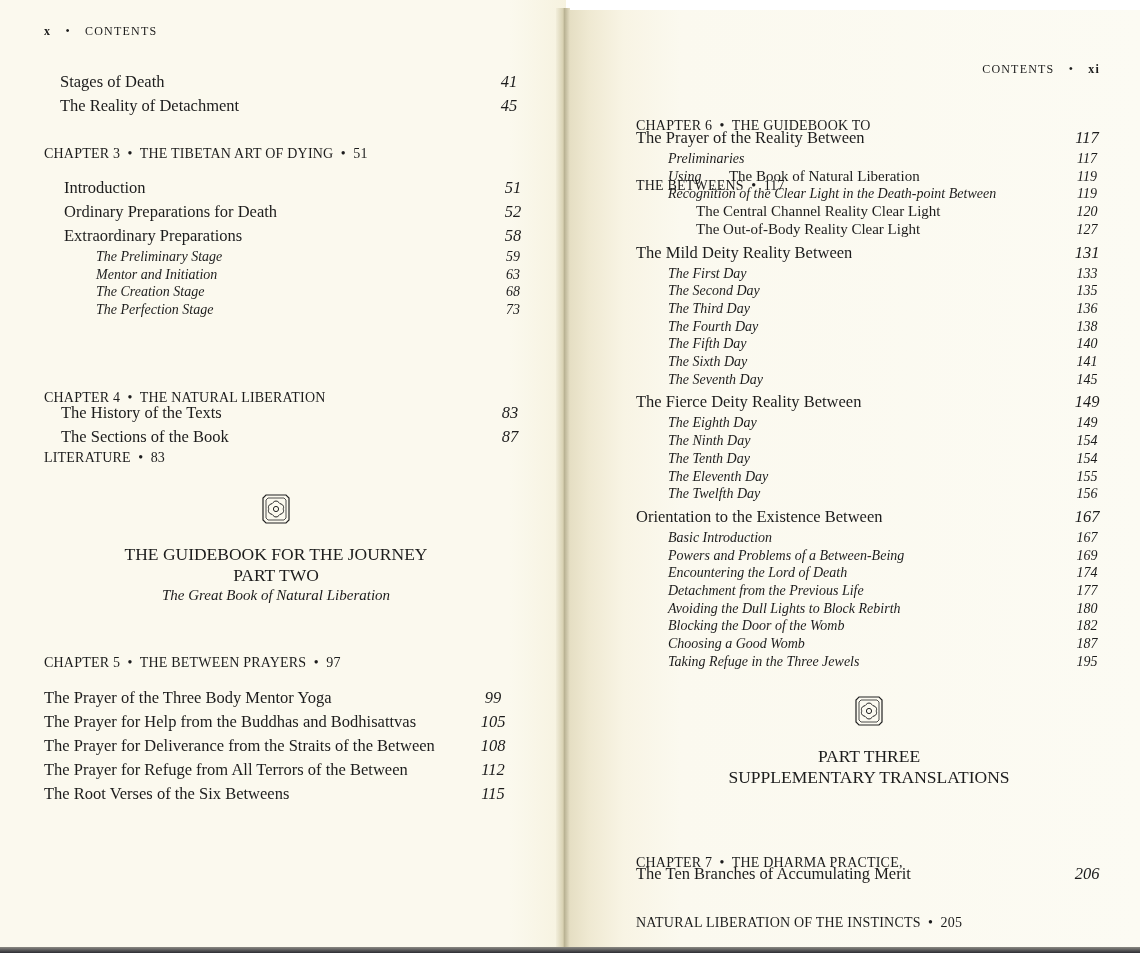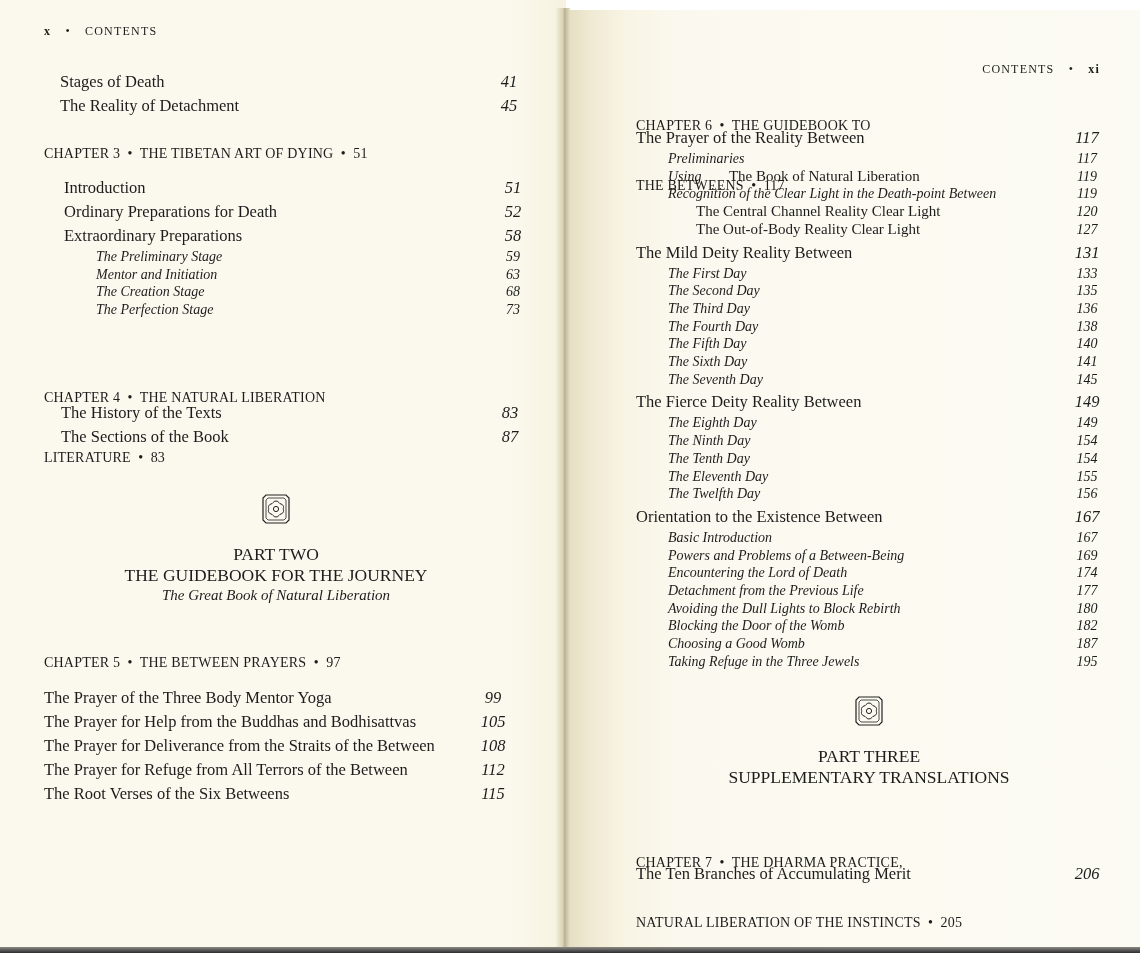--- a/index.html
+++ b/index.html
@@ -111,22 +111,22 @@
   </div>
 
   <div style="position:absolute; left:44px; width:464px; top:494px;">
     <svg class="ornament" width="28" height="30" viewBox="0 0 28 30">
       <path d="M4 1 H24 L27 4 V26 L24 29 H4 L1 26 V4 Z" fill="none" stroke="#222" stroke-width="1.2"></path>
       <path d="M6 4 H22 L24 6 V24 L22 26 H6 L4 24 V6 Z" fill="none" stroke="#222" stroke-width="0.8"></path>
       <path d="M14 7 C17 7 17 10 19 10 C22 11 22 14 21 15 C22 16 22 19 19 20 C17 20 17 23 14 23 C11 23 11 20 9 20 C6 19 6 16 7 15 C6 14 6 11 9 10 C11 10 11 7 14 7 Z" fill="none" stroke="#222" stroke-width="1"></path>
       <circle cx="14" cy="15" r="2.6" fill="none" stroke="#222" stroke-width="1"></circle>
     </svg>
     <div class="part" style="margin-top:20px;">
+      <div>THE GUIDEBOOK FOR THE JOURNEY</div>
       <div>PART TWO</div>
-      <div>THE GUIDEBOOK FOR THE JOURNEY</div>
       <div class="sub">The Great Book of Natural Liberation</div>
     </div>
   </div>
 
   <div class="chap" style="position:absolute; left:44px; width:464px; top:653px; white-space:pre;">CHAPTER 5  •  THE BETWEEN PRAYERS  •  97</div>
 
   <div class="toc" style="left:44px; top:686px; width:464px;">
     <div class="row l1">
         <span class="t">The Prayer of the Three Body Mentor Yoga</span>
         <span class="p">99</span>

